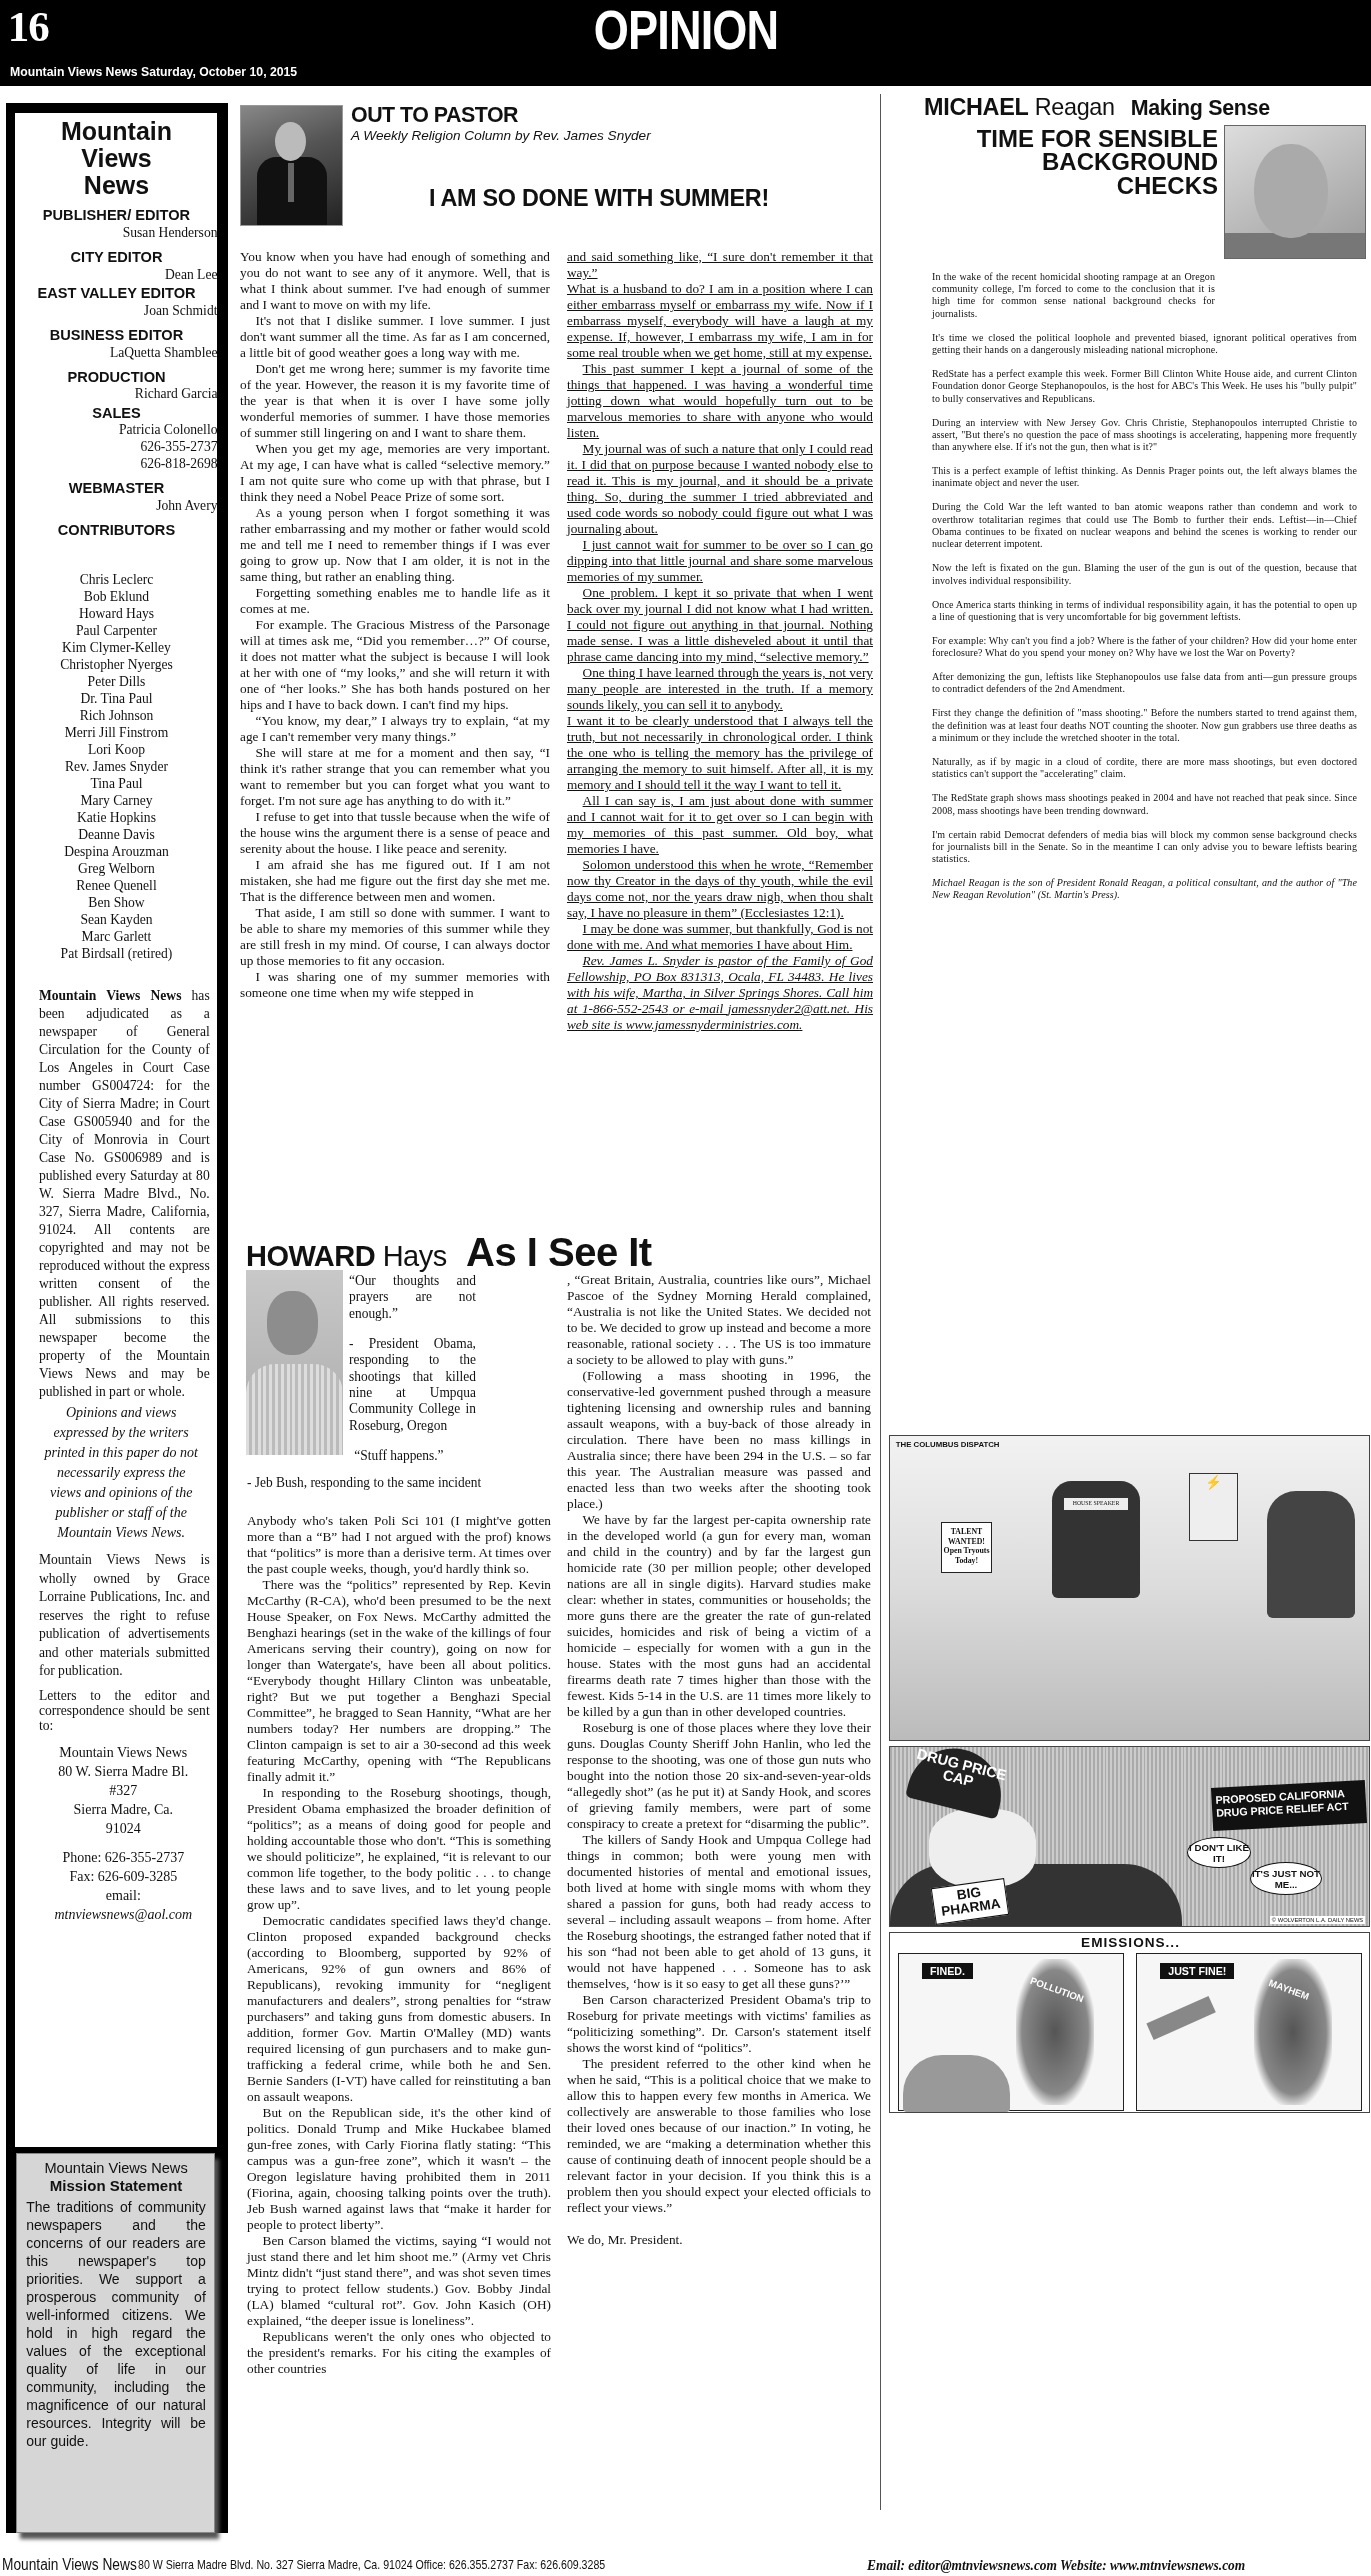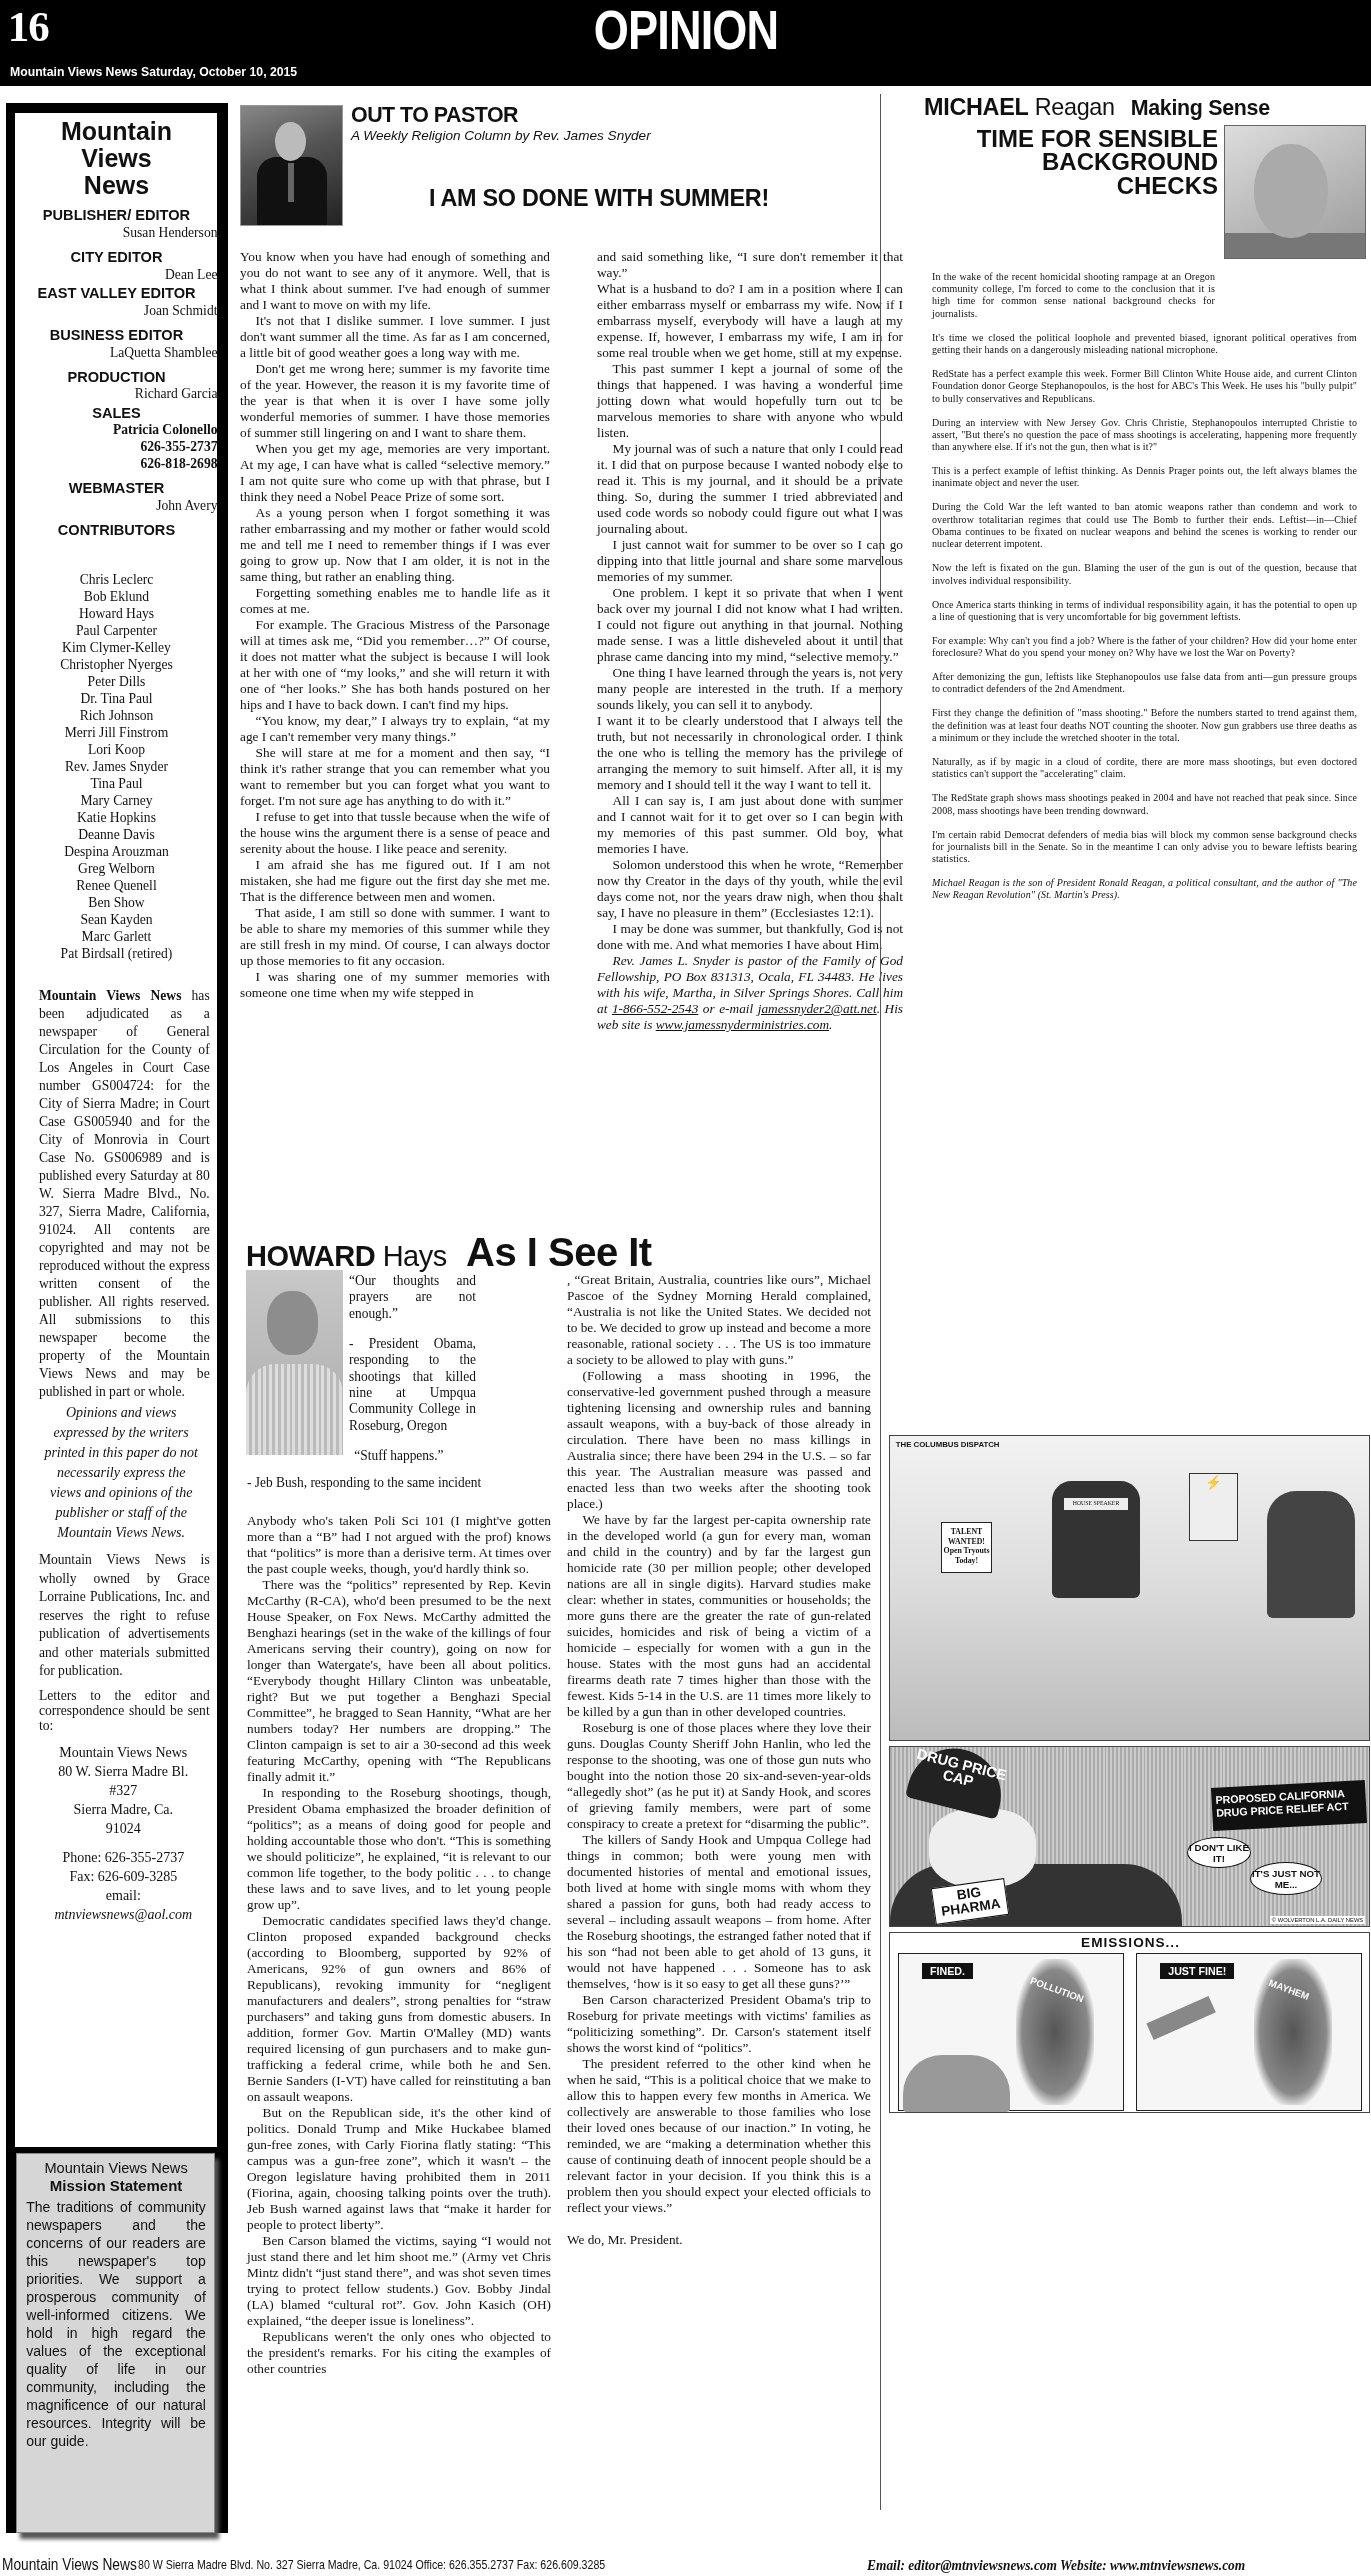--- a/index.html
+++ b/index.html
@@ -12,21 +12,21 @@
     .section-title { position: absolute; left: 0; width: 1372px; top: -1.9px; text-align: center; font-family: "Liberation Sans", sans-serif; font-size: 55px; font-weight: bold; letter-spacing: -1px; transform: scaleX(0.82); }
     .dateline { position: absolute; left: 9.7px; top: 64px; font-family: "Liberation Sans", sans-serif; font-size: 13.6px; font-weight: bold; transform: scaleX(0.9); transform-origin: left; }
 
     
     .staff-box { position: absolute; left: 5.8px; top: 103px; width: 222px; height: 2430px; background: #000; }
     .staff-inner { position: absolute; left: 9.7px; top: 9.7px; width: 202px; height: 2034px; background: #fff; text-align: center; }
     .paper-name { font-family: "Liberation Sans", sans-serif; font-weight: bold; font-size: 25px; line-height: 27px; margin-top: 5.8px; }
     .staff-role { font-family: "Liberation Sans", sans-serif; font-weight: bold; font-size: 14.6px; line-height: 17.5px; margin-top: 7.8px; }
     .staff-role.tight { margin-top: 1.9px; }
     .staff-name { font-size: 13.6px; line-height: 16.6px; text-align: right; }
-    .staff-name.bold { font-weight: bold; }
+    .staff-name.bold { font-weight: normal; }
     .contrib-list { margin-top: 32px; font-size: 13.6px; line-height: 17px; }
     .legal { text-align: justify; font-size: 13.6px; line-height: 18px; padding: 0 7.8px 0 23.4px; margin-top: 25px; }
     .legal b { font-weight: bold; }
     .disclaimer { font-style: italic; font-size: 14px; line-height: 20px; padding: 0 15.6px 0 25px; margin-top: 2px; }
     .owned { text-align: justify; font-size: 13.6px; line-height: 18.5px; padding: 0 7.8px 0 23.4px; margin-top: 7.8px; }
     .letters { text-align: justify; font-size: 13.6px; line-height: 15px; padding: 0 7.8px 0 23.4px; margin-top: 7.8px; }
     .addr { font-size: 14px; line-height: 19px; padding-left: 13.6px; margin-top: 9.7px; }
     .mission { position: absolute; left: 15.6px; top: 2153px; width: 199px; height: 380px; background: #d6d6d6; border: 1px solid #888; box-shadow: 3.9px 5.8px 3.9px #555; padding: 5.8px 7.8px 5.8px 9.7px; font-family: "Liberation Sans", sans-serif; }
     .mission-title { text-align: center; font-size: 14.6px; line-height: 17.5px; }
     .mission-title b { font-size: 15px; }
@@ -214,21 +214,21 @@
     <p>As a young person when I forgot something it was rather embarrassing and my mother or father would scold me and tell me I need to remember things if I was ever going to grow up. Now that I am older, it is not in the same thing, but rather an enabling thing.</p>
     <p>Forgetting something enables me to handle life as it comes at me.</p>
     <p>For example. The Gracious Mistress of the Parsonage will at times ask me, “Did you remember…?” Of course, it does not matter what the subject is because I will look at her with one of “my looks,” and she will return it with one of “her looks.” She has both hands postured on her hips and I have to back down. I can't find my hips.</p>
     <p>“You know, my dear,” I always try to explain, “at my age I can't remember very many things.”</p>
     <p>She will stare at me for a moment and then say, “I think it's rather strange that you can remember what you want to remember but you can forget what you want to forget. I'm not sure age has anything to do with it.”</p>
     <p>I refuse to get into that tussle because when the wife of the house wins the argument there is a sense of peace and serenity about the house. I like peace and serenity.</p>
     <p>I am afraid she has me figured out. If I am not mistaken, she had me figure out the first day she met me. That is the difference between men and women.</p>
     <p>That aside, I am still so done with summer. I want to be able to share my memories of this summer while they are still fresh in my mind. Of course, I can always doctor up those memories to fit any occasion.</p>
     <p>I was sharing one of my summer memories with someone one time when my wife stepped in</p>
   </div>
-<div class="textcol" id="pastor-col2" style="left:597px; top:249px; width:306px;">
+<div class="textcol" id="pastor-col2" style="left:567px; top:249px; width:306px;text-decoration:underline;">
     <p class="noindent">and said something like, “I sure don't remember it that way.”</p>
     <p class="noindent">What is a husband to do? I am in a position where I can either embarrass myself or embarrass my wife. Now if I embarrass myself, everybody will have a laugh at my expense. If, however, I embarrass my wife, I am in for some real trouble when we get home, still at my expense.</p>
     <p>This past summer I kept a journal of some of the things that happened. I was having a wonderful time jotting down what would hopefully turn out to be marvelous memories to share with anyone who would listen.</p>
     <p>My journal was of such a nature that only I could read it. I did that on purpose because I wanted nobody else to read it. This is my journal, and it should be a private thing. So, during the summer I tried abbreviated and used code words so nobody could figure out what I was journaling about.</p>
     <p>I just cannot wait for summer to be over so I can go dipping into that little journal and share some marvelous memories of my summer.</p>
     <p>One problem. I kept it so private that when I went back over my journal I did not know what I had written. I could not figure out anything in that journal. Nothing made sense. I was a little disheveled about it until that phrase came dancing into my mind, “selective memory.”</p>
     <p>One thing I have learned through the years is, not very many people are interested in the truth. If a memory sounds likely, you can sell it to anybody.</p>
     <p class="noindent">I want it to be clearly understood that I always tell the truth, but not necessarily in chronological order. I think the one who is telling the memory has the privilege of arranging the memory to suit himself. After all, it is my memory and I should tell it the way I want to tell it.</p>
     <p>All I can say is, I am just about done with summer and I cannot wait for it to get over so I can begin with my memories of this past summer. Old boy, what memories I have.</p>
     <p>Solomon understood this when he wrote, “Remember now thy Creator in the days of thy youth, while the evil days come not, nor the years draw nigh, when thou shalt say, I have no pleasure in them” (Ecclesiastes 12:1).</p>

